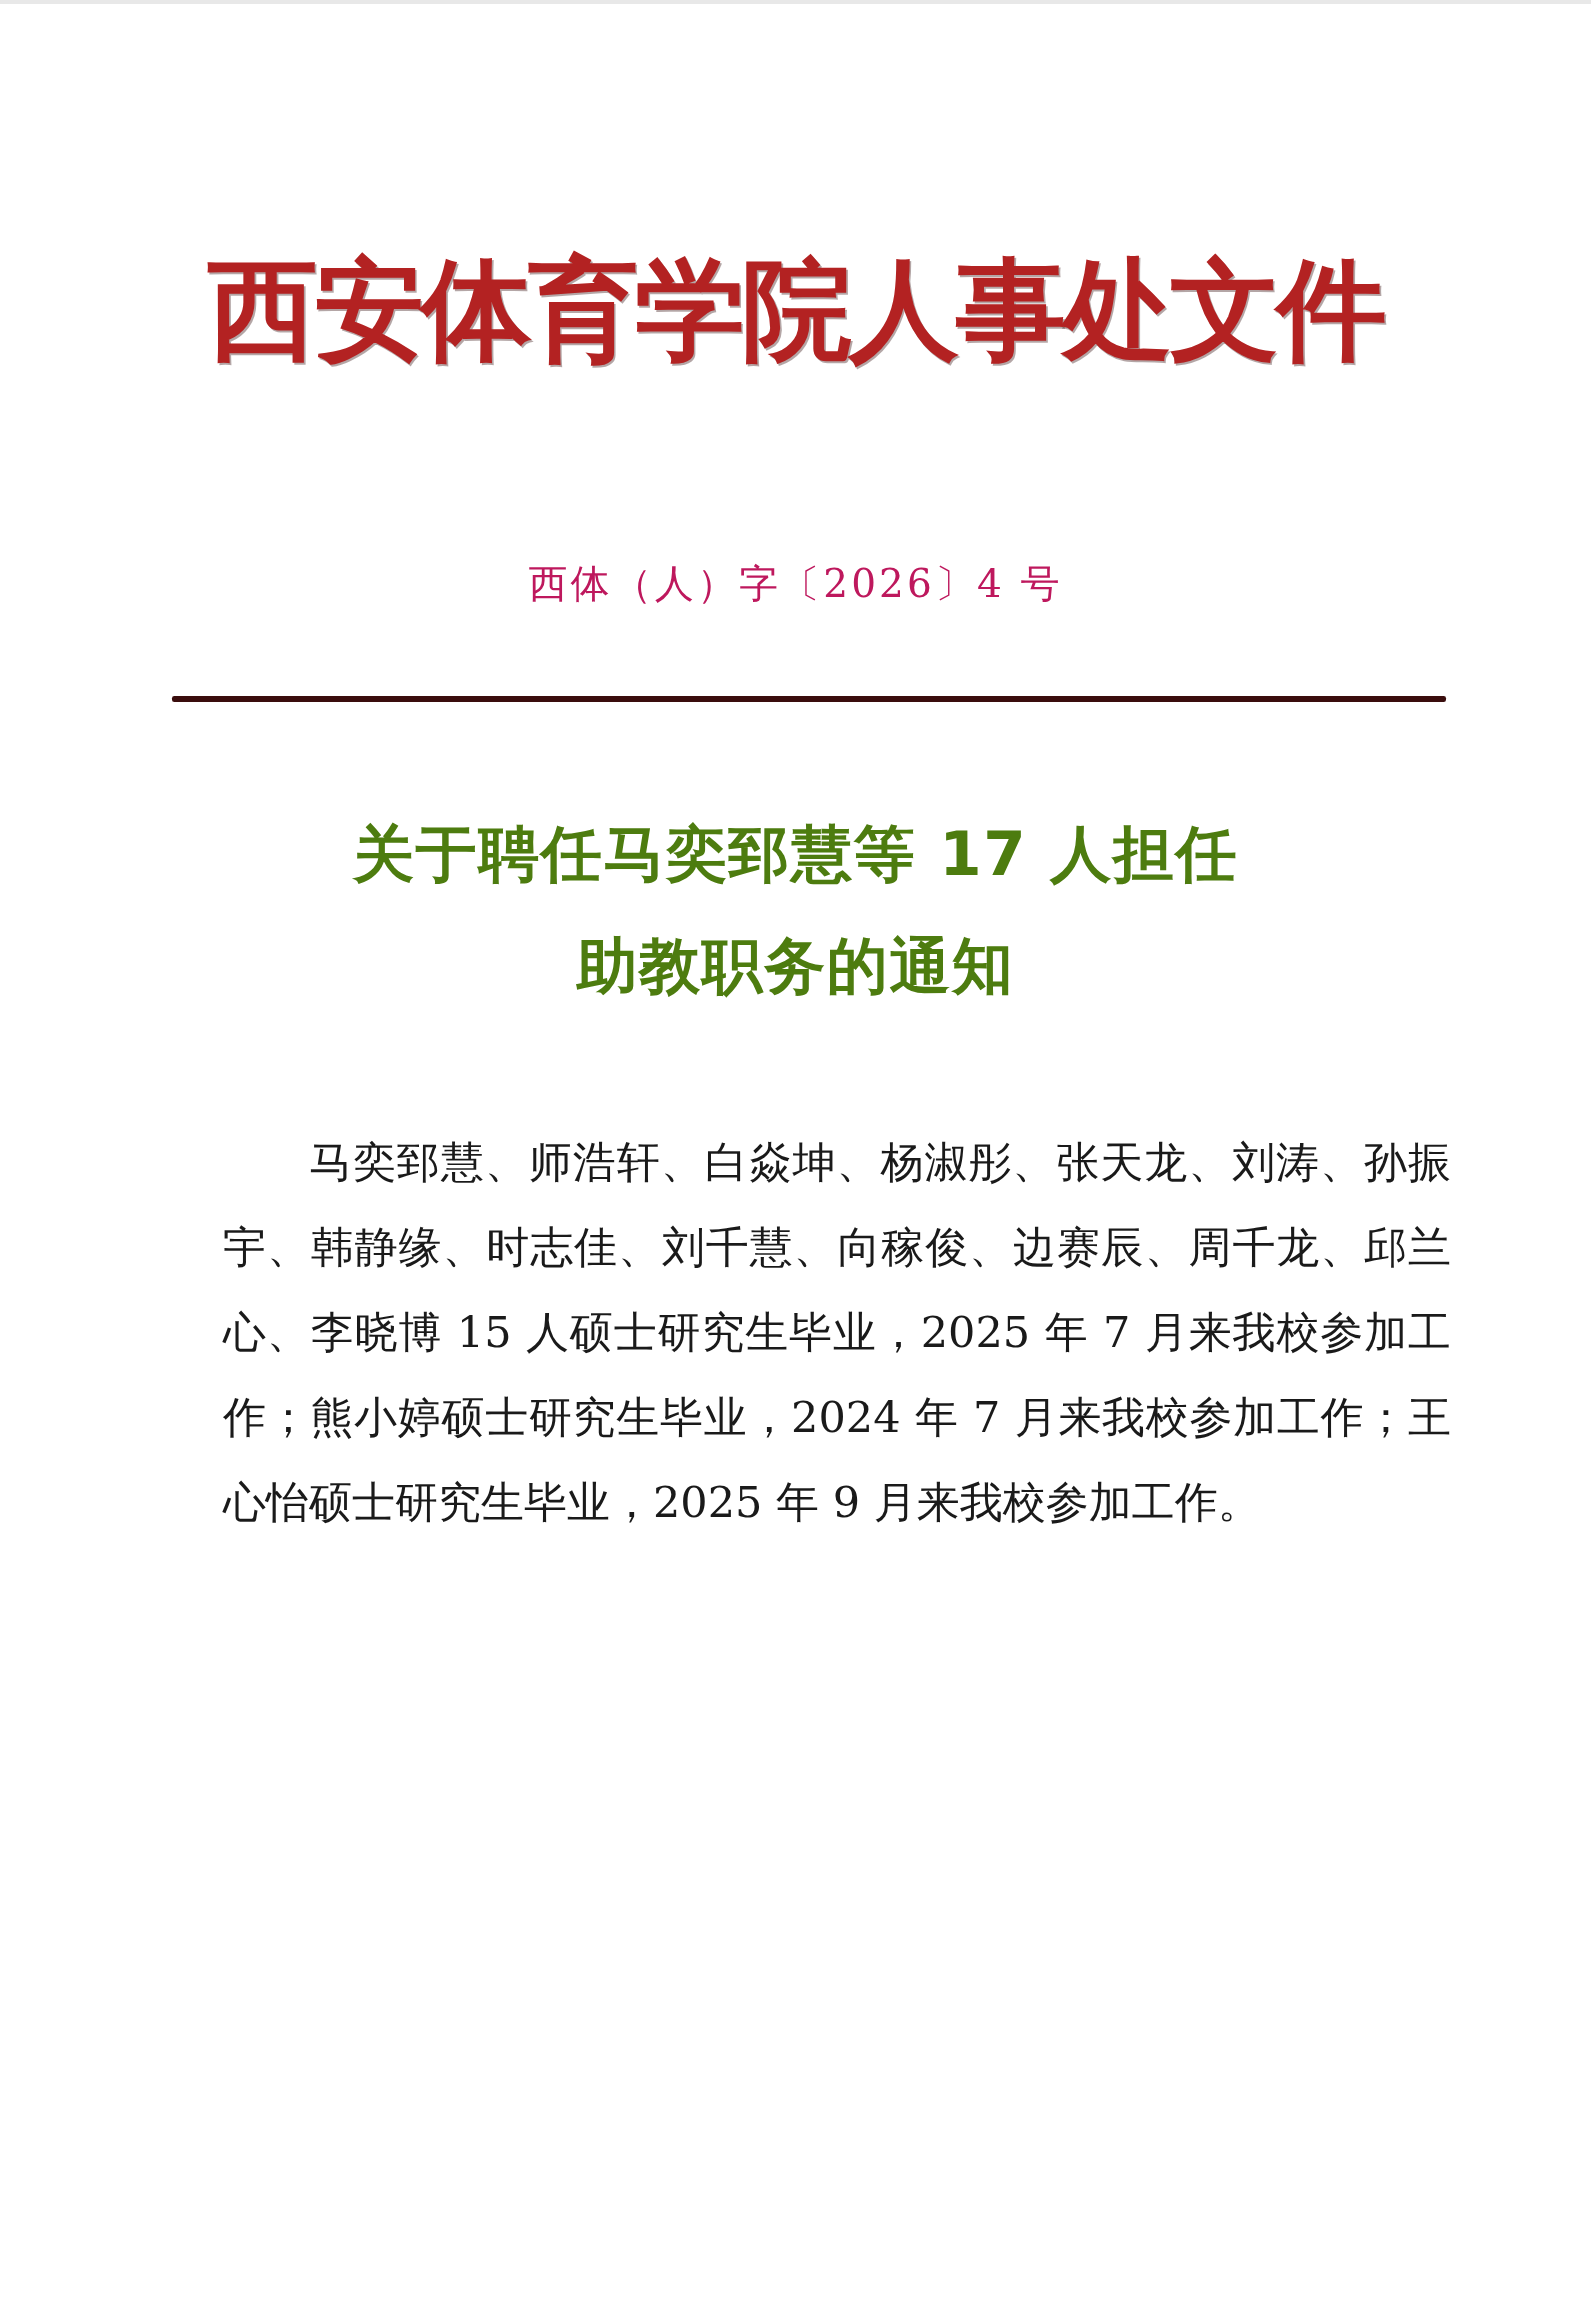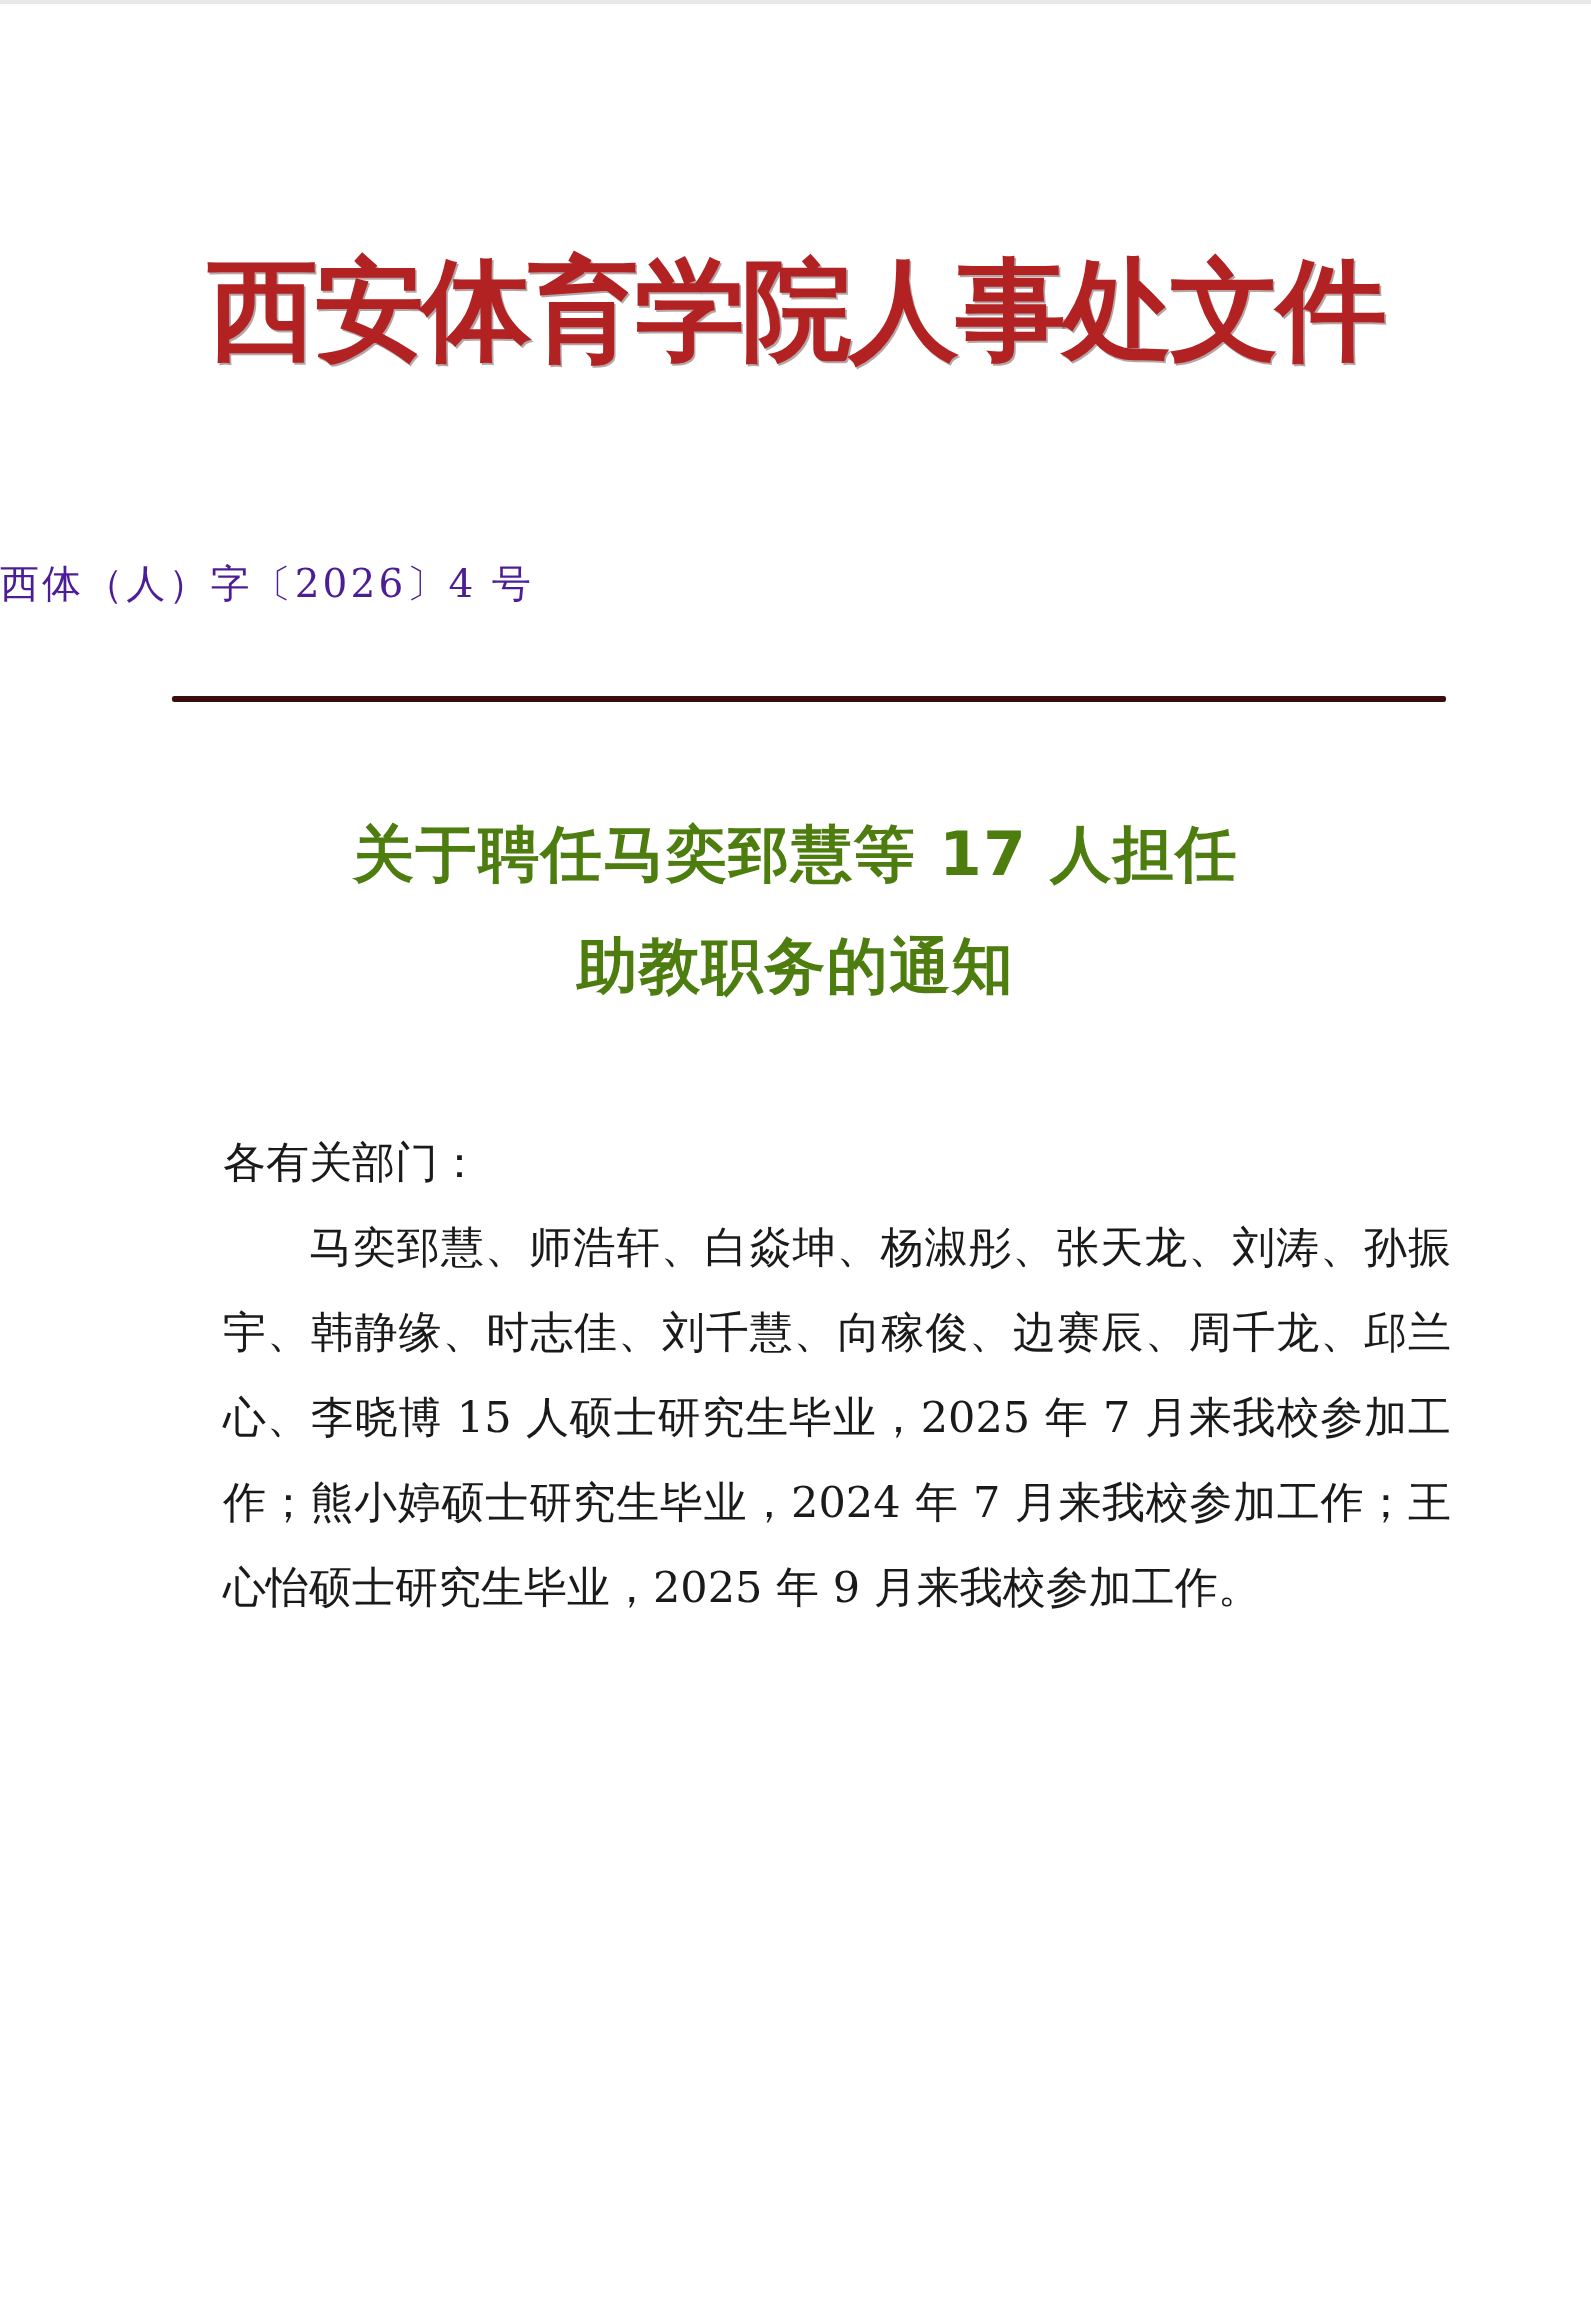--- a/index.html
+++ b/index.html
@@ -27,23 +27,24 @@
     font-size:110px;
     letter-spacing:-3.1px;
     color:var(--header-red);
     text-shadow:1.6px 1.6px 0 rgba(40,0,0,0.35);
     white-space:nowrap;
   }
   .doc-number{
     position:absolute;
     top:553px;
     left:0; right:0;
+    text-align:center;
     font-family:"DejaVu Serif","Liberation Serif",serif;
     font-size:39px;
-    color:#4c1d95;
+    color:#be185d;
     letter-spacing:3.1px;
     white-space:nowrap;
   }
   .divider{
     position:absolute;
     top:692px;
     left:172px;
     width:1274px;
     height:6.2px;
     background:var(--divider);
@@ -91,18 +92,17 @@
 
   <div class="doc-number">西体（人）字〔2026〕4 号</div>
 
   <div class="divider"></div>
 
   <div class="notice-title line1">关于聘任马奕郅慧等 17 人担任</div>
 
   <div class="notice-title line2">助教职务的通知</div>
 
   <div class="body-block">
-    <p class="salutation">各有关部门：</p>
     <p class="para">马奕郅慧、师浩轩、白焱坤、杨淑彤、张天龙、刘涛、孙振宇、韩静缘、时志佳、刘千慧、向稼俊、边赛辰、周千龙、邱兰心、李晓博 15 人硕士研究生毕业，2025 年 7 月来我校参加工作；熊小婷硕士研究生毕业，2024 年 7 月来我校参加工作；王心怡硕士研究生毕业，2025 年 9 月来我校参加工作。</p>
   </div>
 
 </div>
 
 
 </body></html>

